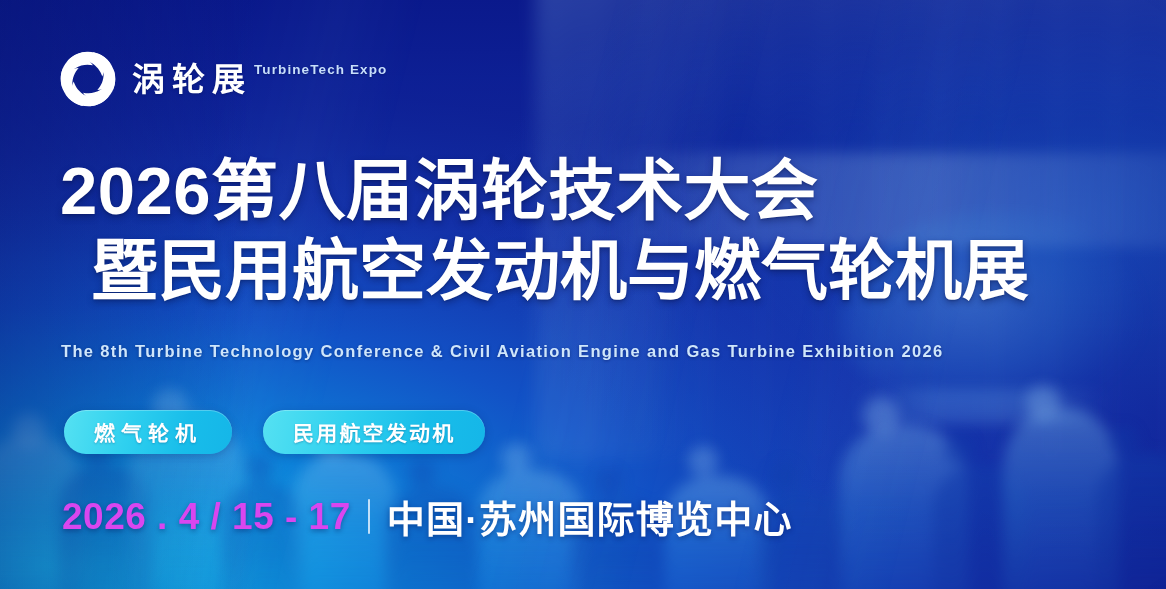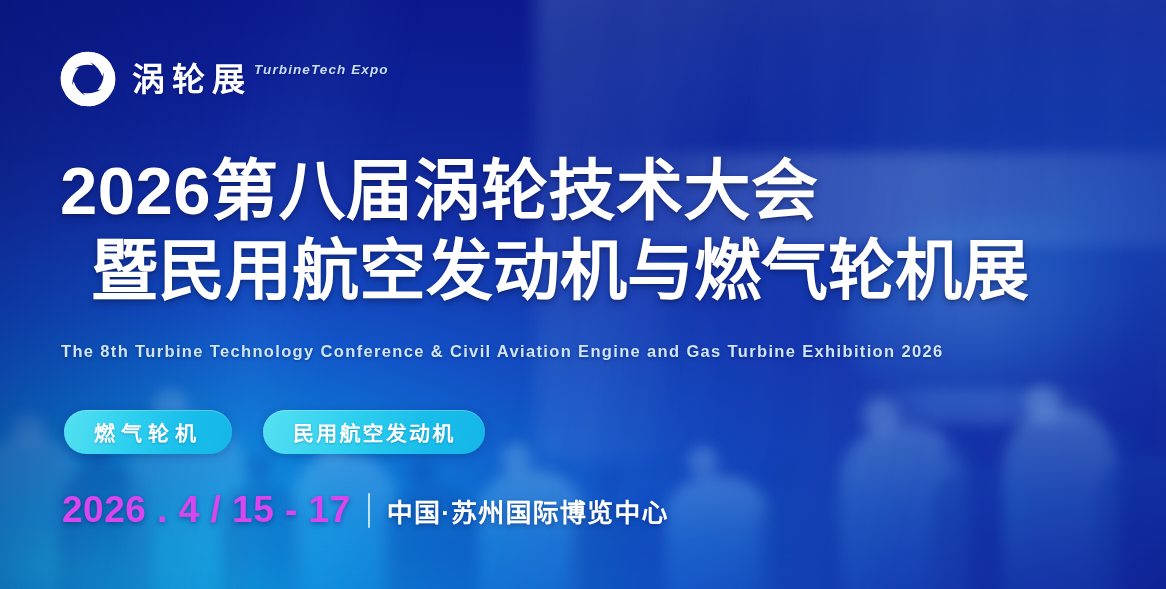--- a/index.html
+++ b/index.html
@@ -164,21 +164,20 @@
     line-height: 1.02;
     text-shadow: 0 1px 3px rgba(6,18,80,0.45);
   }
   .logo-en {
     font-size: 13.5px;
     font-weight: 700;
     color: #c8dffb;
     letter-spacing: 1.1px;
     line-height: 1.05;
     text-shadow: 0 1px 2px rgba(6,18,80,0.45);
-    font-style: italic;
   }
 
   
   .headline {
     position: absolute;
     left: 60px;
     top: 152px;
     display: flex;
     flex-direction: column;
     gap: 2px;
@@ -259,21 +258,21 @@
     letter-spacing: 0.5px;
     text-shadow: 0 2px 5px rgba(6,18,80,0.40);
   }
   .date-divider {
     width: 2px;
     height: 35px;
     background: rgba(230,243,255,0.82);
     border-radius: 1px;
   }
   .venue-text {
-    font-size: 26px;
+    font-size: 38px;
     font-weight: 700;
     color: #ffffff;
     letter-spacing: 1.2px;
     text-shadow: 0 2px 5px rgba(6,18,80,0.40);
   }
 </style>
 </head>
 <body>
 
 <div id="banner">

